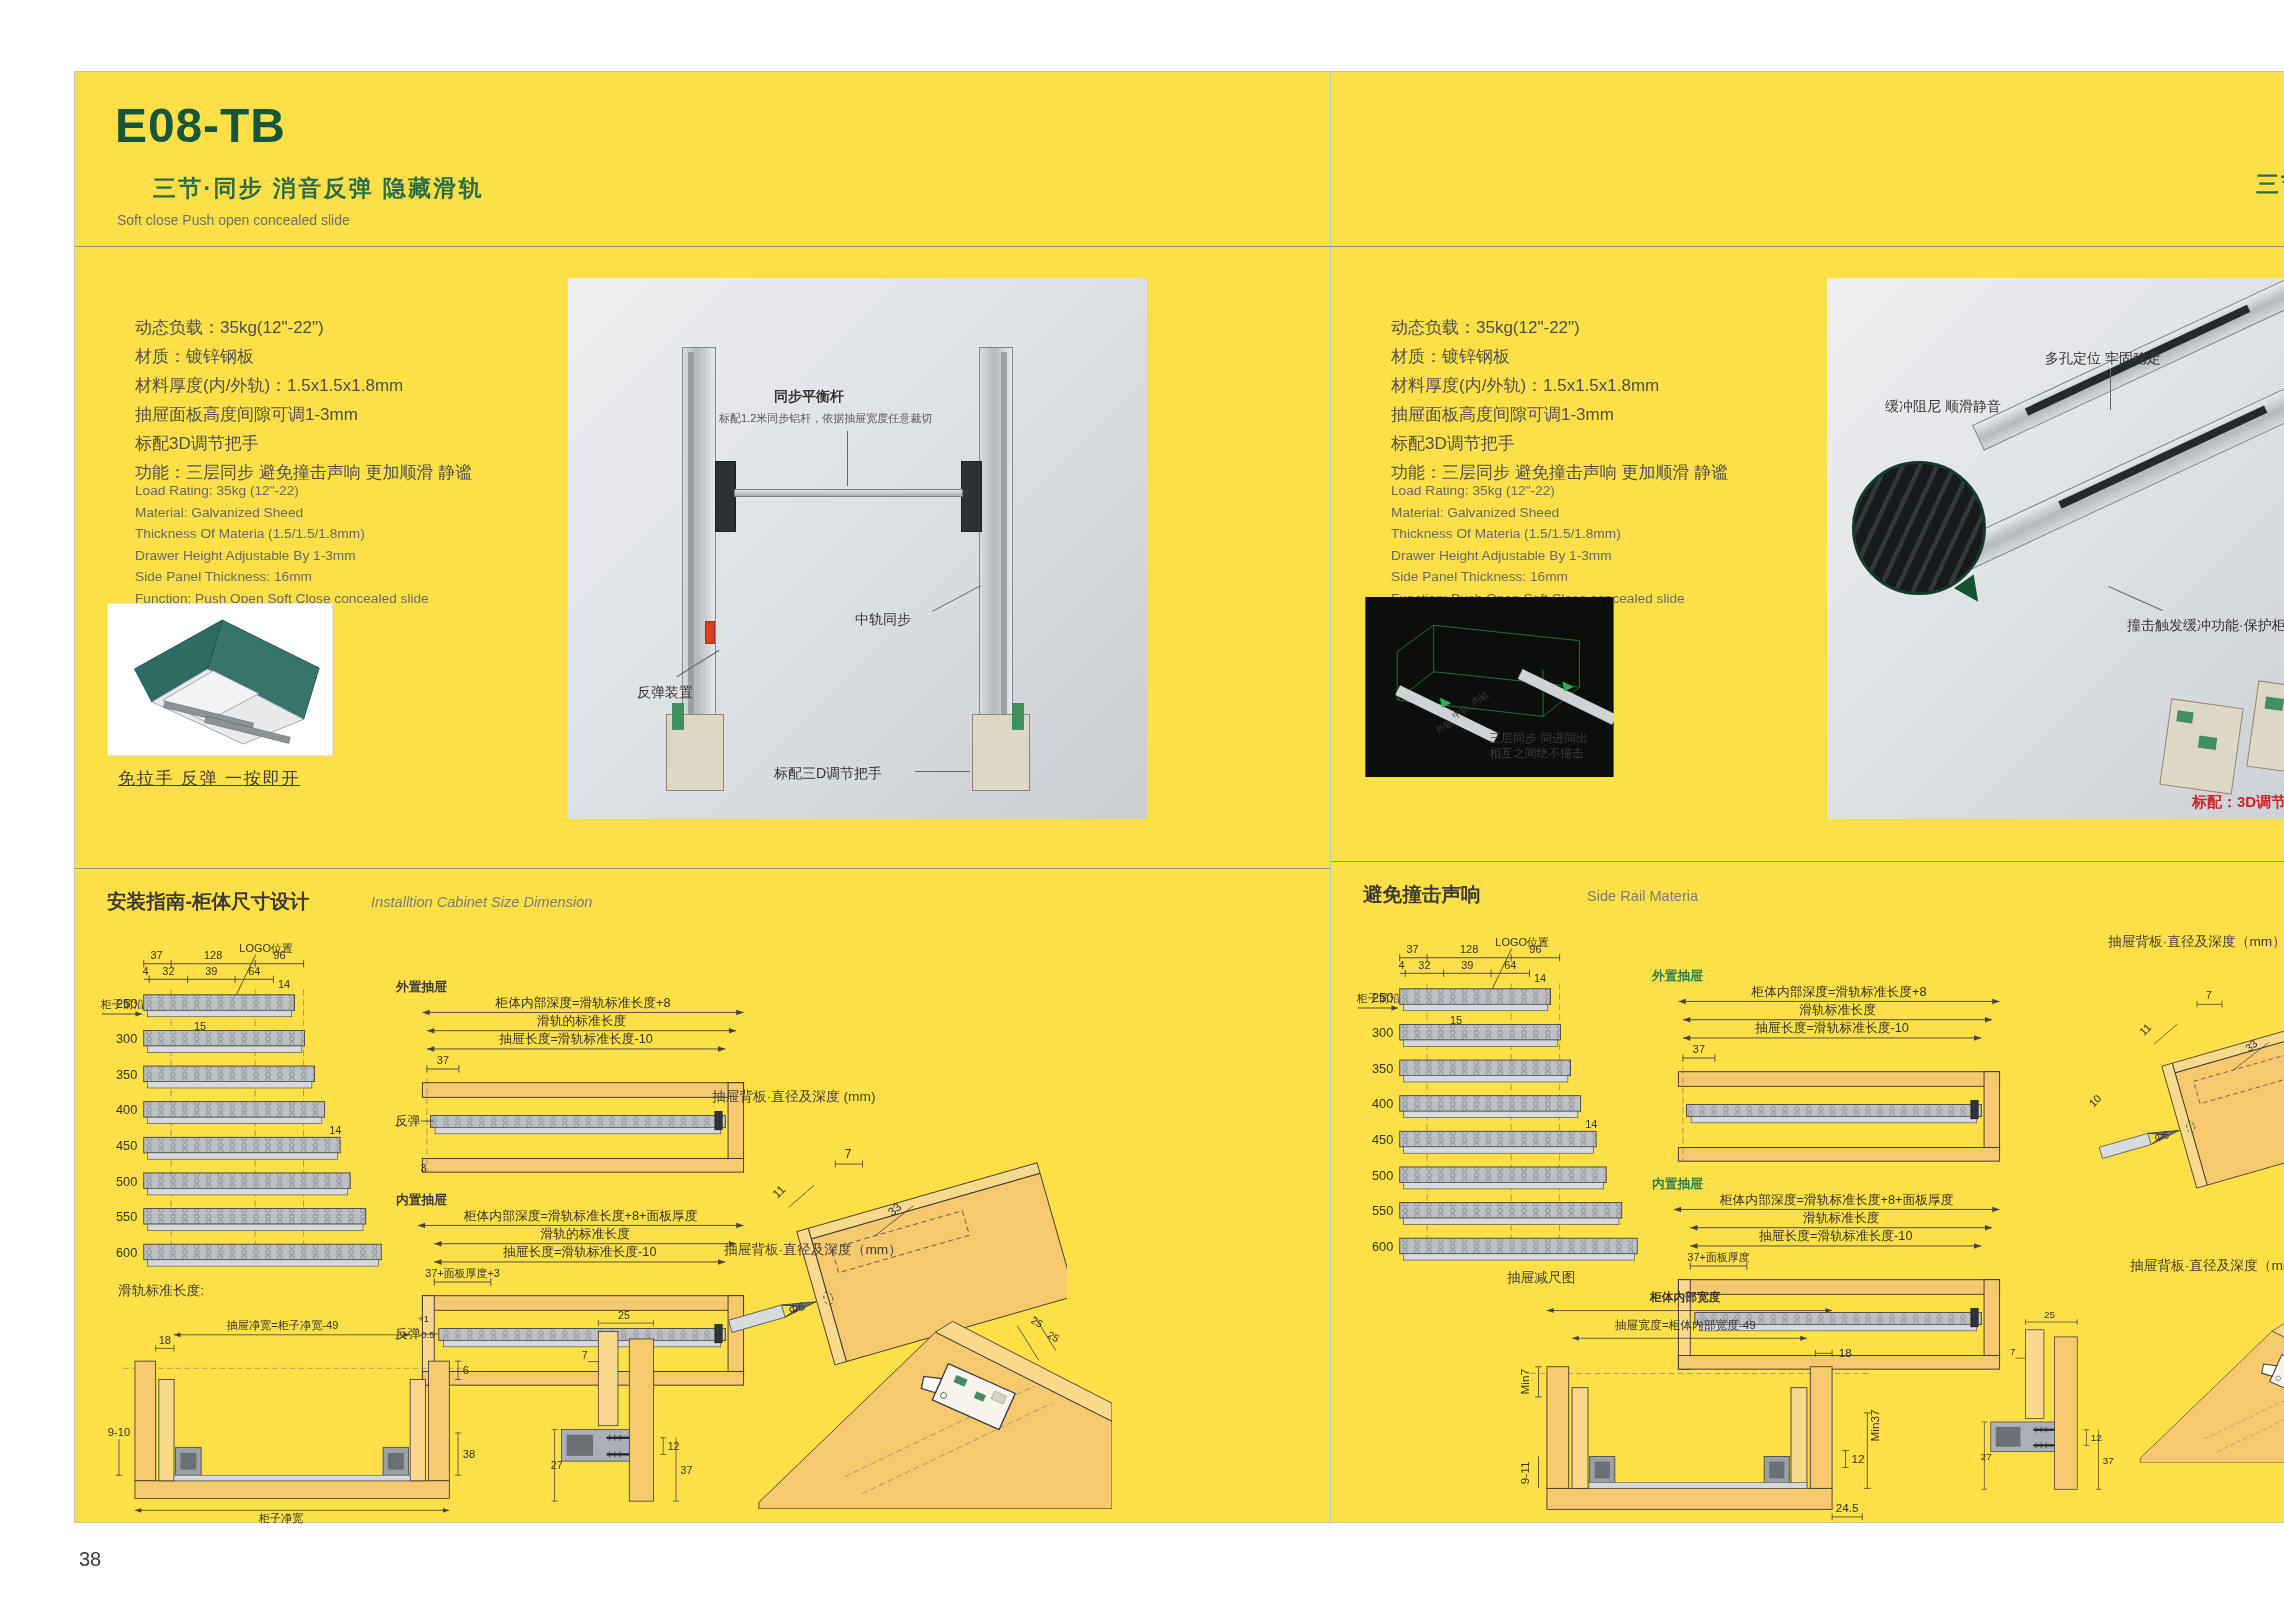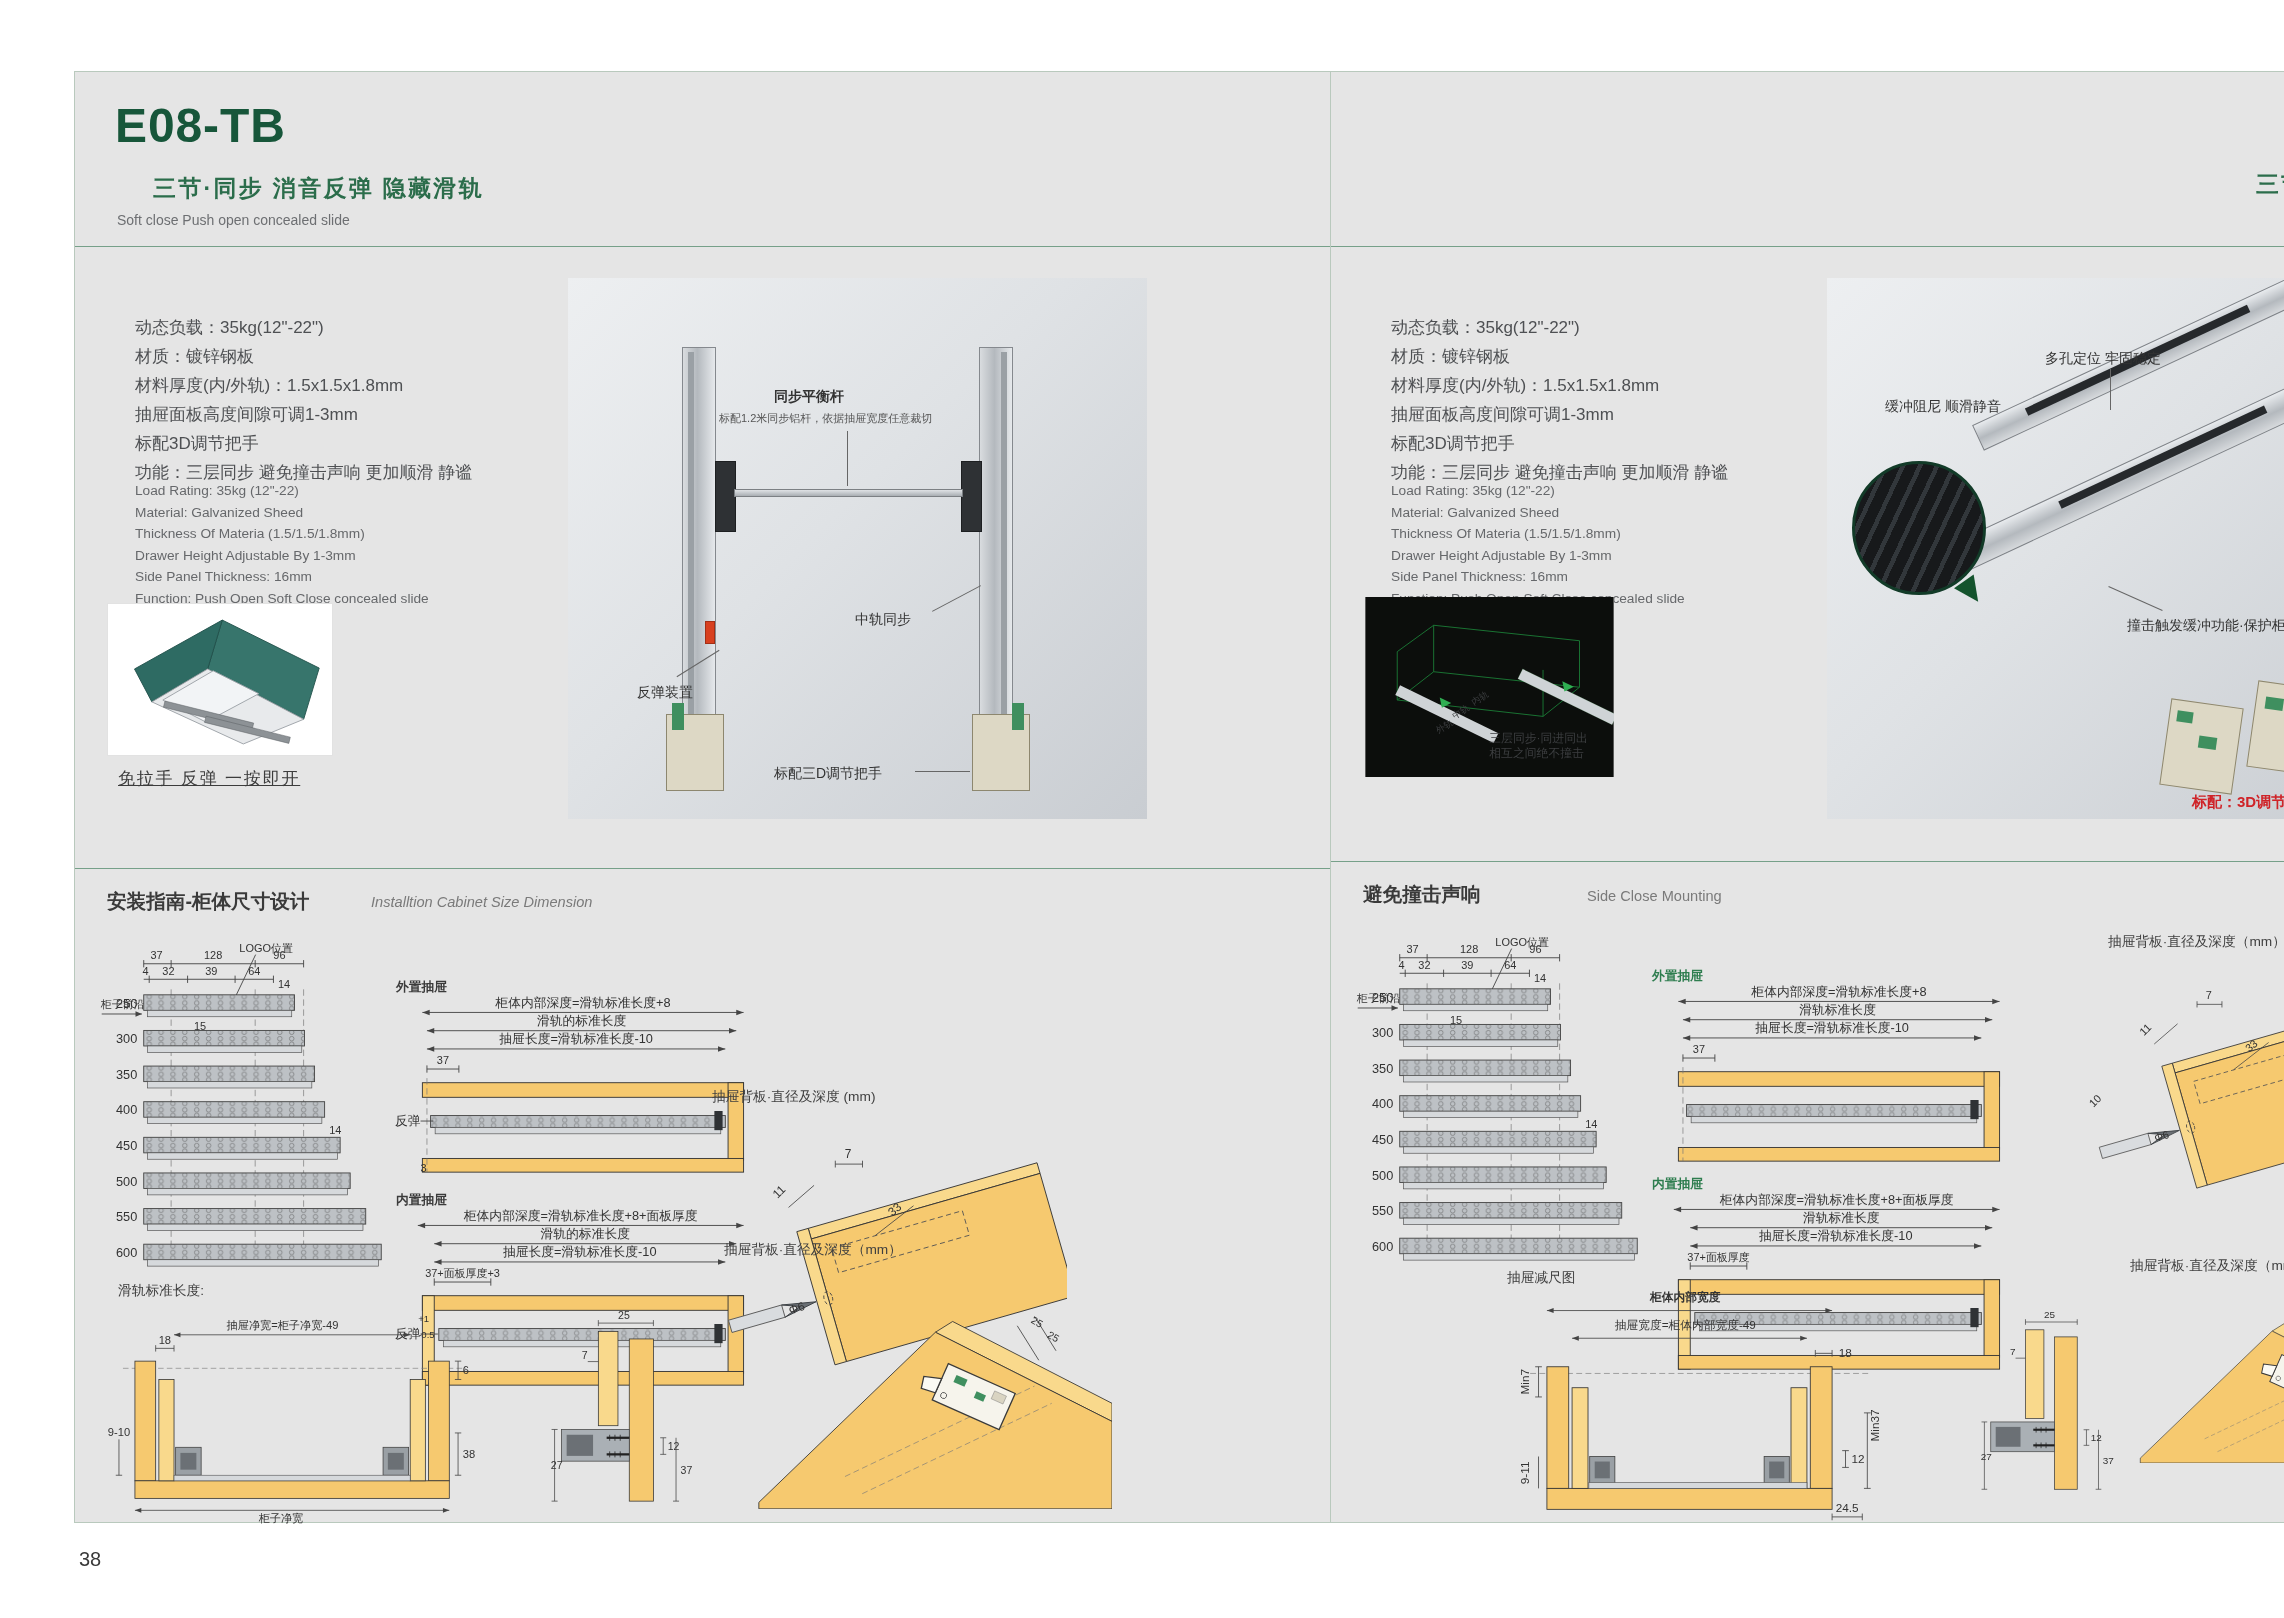--- a/index.html
+++ b/index.html
@@ -1,17 +1,17 @@
 <!DOCTYPE html>
 <html style="font-size:7.3px"><head>
 <meta charset="utf-8">
 <style>
   html,body{margin:0;padding:0;background:#fff;}
   body{width:2482px;height:1618px;position:relative;font-family:"Liberation Sans",sans-serif;}
-  .page{position:absolute;width:1300px;height:1452px;background:#e5e5e5;border:0.9px solid #b9c9bd;box-sizing:border-box;}
+  .page{position:absolute;width:1300px;height:1452px;background:#fde047;border:0.9px solid #b9c9bd;box-sizing:border-box;}
   .t{position:absolute;white-space:nowrap;color:#3c3e40;}
   .model{font-size:48px;font-weight:800;color:#17563a;letter-spacing:0.9px;}
   .tcn{font-size:23px;font-weight:600;color:#2b6d4b;letter-spacing:2.3px;}
   .ten{font-size:14px;color:#6d6f72;}
   .rule{position:absolute;left:0;width:100%;height:0.9px;background:#76a089;}
   .speccn div{font-size:17px;line-height:29px;color:#4e5053;}
   .specen div{font-size:13.7px;line-height:21.5px;color:#66686b;}
   .seccn{font-size:19.6px;font-weight:700;color:#3a3a3a;}
   .secen{font-size:14.6px;color:#7a7a7a;}
   .hero{position:absolute;background:linear-gradient(135deg,#edeff1 0%,#dfe2e5 45%,#c9cdd2 100%);overflow:hidden;}
@@ -451,21 +451,21 @@
       <text x="238" y="238" font-size="20" fill="#fff" transform="rotate(-32 238 238)">内轨</text>
       <text x="196" y="268" font-size="20" fill="#fff" transform="rotate(-32 196 268)">中轨</text>
       <text x="160" y="300" font-size="20" fill="#fff" transform="rotate(-32 160 300)">外轨</text>
       <text x="272" y="318" font-size="26" fill="#f2f2f2">三层同步·同进同出</text>
       <text x="272" y="352" font-size="26" fill="#f2f2f2">相互之间绝不撞击</text>
     </svg>
   </div>
 
   <div class="rule" style="top:789px;"></div>
   <div class="t seccn" style="left:32px;top:809px;">避免撞击声响</div>
-  <div class="t secen" style="left:256px;top:816px;">Side Close Mounting</div>
+  <div class="t secen" style="left:256px;top:816px;">Side Rail Materia</div>
 
   <svg style="position:absolute;left:23px;top:862px;" width="297" height="338" viewBox="0 0 650 740">
     <defs>
         <pattern id="holesR" width="26" height="26" patternUnits="userSpaceOnUse">
           <circle cx="8" cy="8" r="5" fill="none" stroke="#555" stroke-width="2"></circle>
           <circle cx="8" cy="20" r="5" fill="none" stroke="#555" stroke-width="2"></circle>
         </pattern>
       </defs>
     <text class="dim" x="368" y="26" text-anchor="middle">LOGO位置</text>
     <line class="dl" x1="345" y1="32" x2="298" y2="130"></line>

